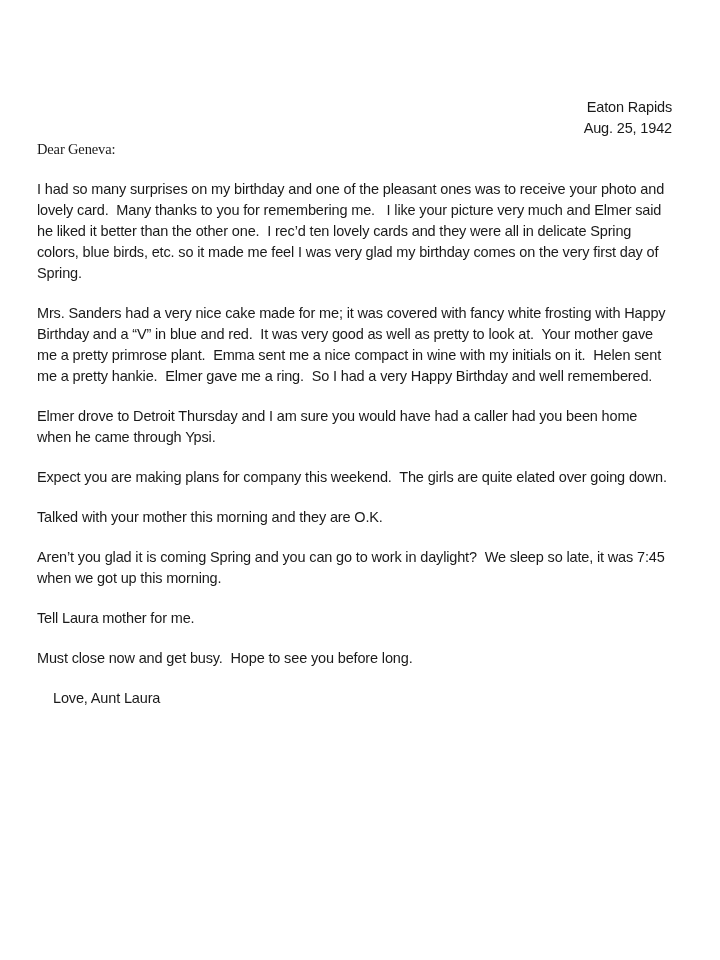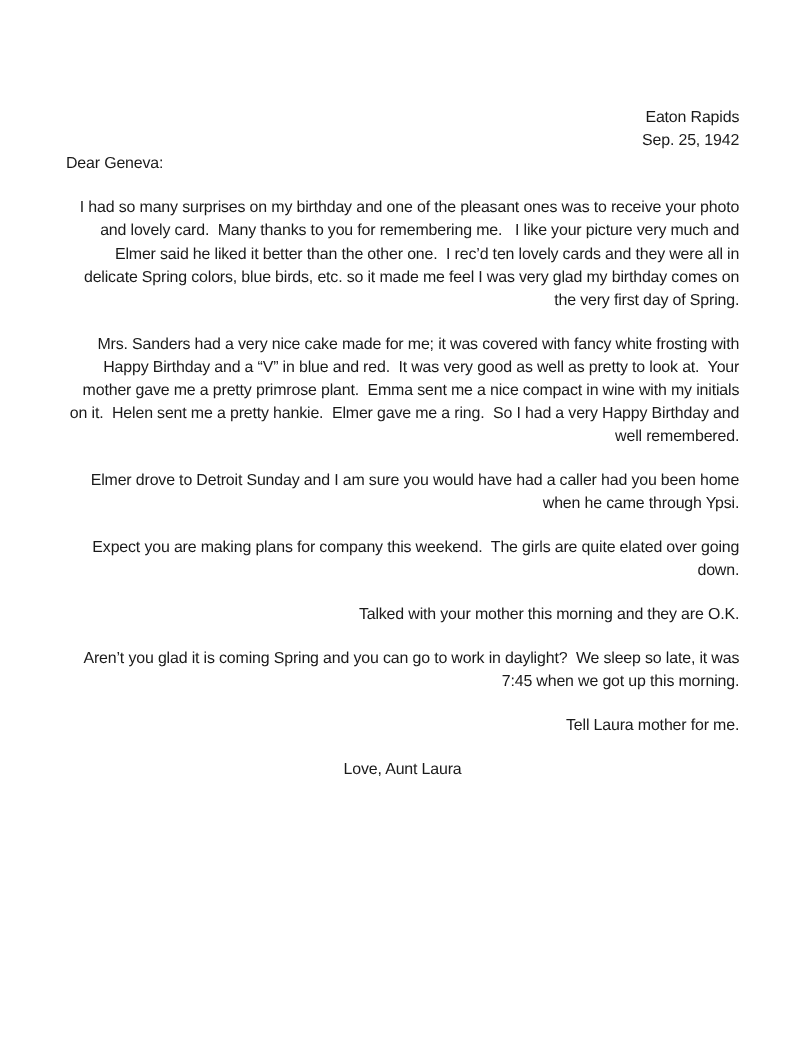--- a/index.html
+++ b/index.html
@@ -9,58 +9,58 @@
   }
   body {
     width: 720px;
     height: 960px;
     overflow: hidden;
   }
   .page {
     box-sizing: border-box;
     width: 720px;
     height: 960px;
-    padding: 97px 48px 0 60px;
+    padding: 97px 48px 0 37px;
     font-family: "Liberation Sans", sans-serif;
     font-size: 14.5px;
     letter-spacing: -0.15px;
     line-height: 21px;
     color: #1a1a1a;
     background: #ffffff;
   }
   .letter-header {
     text-align: right;
     margin: 0 0 0 0;
   }
   .letter-header div {
     margin: 0;
   }
   .salutation {
     margin: 0 0 19px 0;
+    font-family: Liberation Serif, serif;
   }
   .body-paragraph {
     margin: 0 0 19px 0;
     white-space: pre-wrap;
-    text-align: right;
   }
   .signoff {
-    text-align: center;
     margin: 16px;
   }
 </style>
 </head>
 <body>
 
 <div class="page" style="color: rgb(26, 26, 26); background: rgb(255, 255, 255);">
   <div class="letter-header">
     <div>Eaton Rapids</div>
-    <div>Sep. 25, 1942</div>
+    <div>Aug. 25, 1942</div>
   </div>
   <div class="salutation">Dear Geneva:</div>
   <p class="body-paragraph">I had so many surprises on my birthday and one of the pleasant ones was to receive your photo and lovely card.  Many thanks to you for remembering me.   I like your picture very much and Elmer said he liked it better than the other one.  I rec’d ten lovely cards and they were all in delicate Spring colors, blue birds, etc. so it made me feel I was very glad my birthday comes on the very first day of Spring.</p>
   <p class="body-paragraph">Mrs. Sanders had a very nice cake made for me; it was covered with fancy white frosting with Happy Birthday and a “V” in blue and red.  It was very good as well as pretty to look at.  Your mother gave me a pretty primrose plant.  Emma sent me a nice compact in wine with my initials on it.  Helen sent me a pretty hankie.  Elmer gave me a ring.  So I had a very Happy Birthday and well remembered.</p>
-  <p class="body-paragraph">Elmer drove to Detroit Sunday and I am sure you would have had a caller had you been home when he came through Ypsi.</p>
+  <p class="body-paragraph">Elmer drove to Detroit Thursday and I am sure you would have had a caller had you been home when he came through Ypsi.</p>
   <p class="body-paragraph">Expect you are making plans for company this weekend.  The girls are quite elated over going down.</p>
   <p class="body-paragraph">Talked with your mother this morning and they are O.K.</p>
   <p class="body-paragraph">Aren’t you glad it is coming Spring and you can go to work in daylight?  We sleep so late, it was 7:45 when we got up this morning.</p>
   <p class="body-paragraph">Tell Laura mother for me.</p>
+  <p class="body-paragraph">Must close now and get busy.  Hope to see you before long.</p>
   <div class="signoff">Love, Aunt Laura</div>
 </div>
 
 </body></html>

